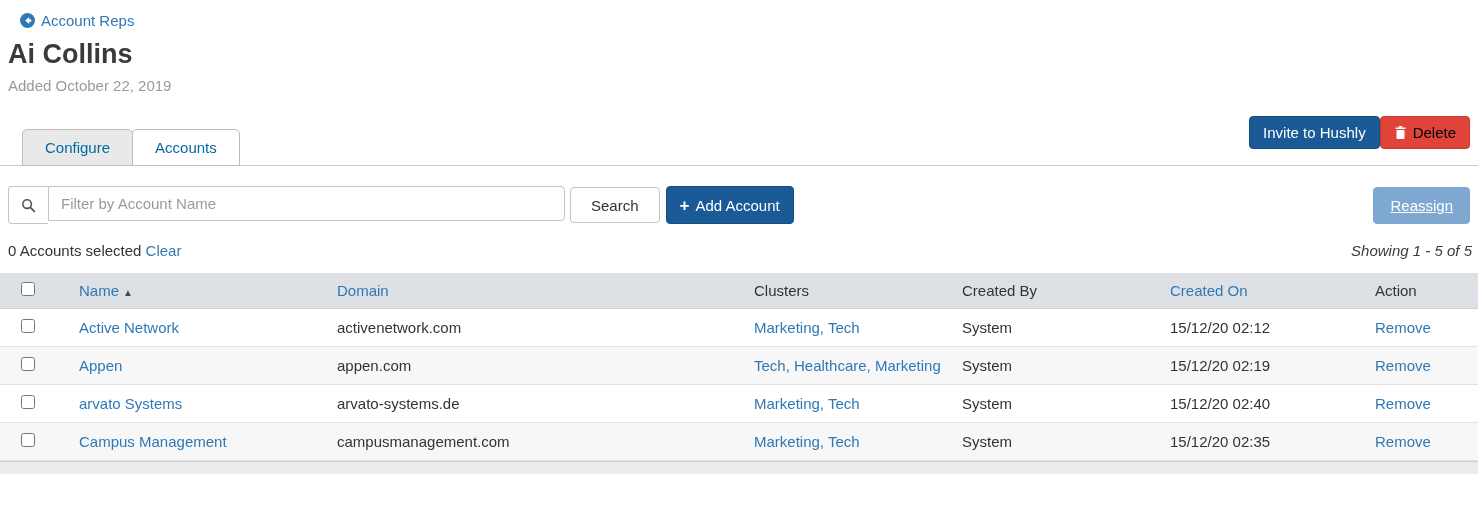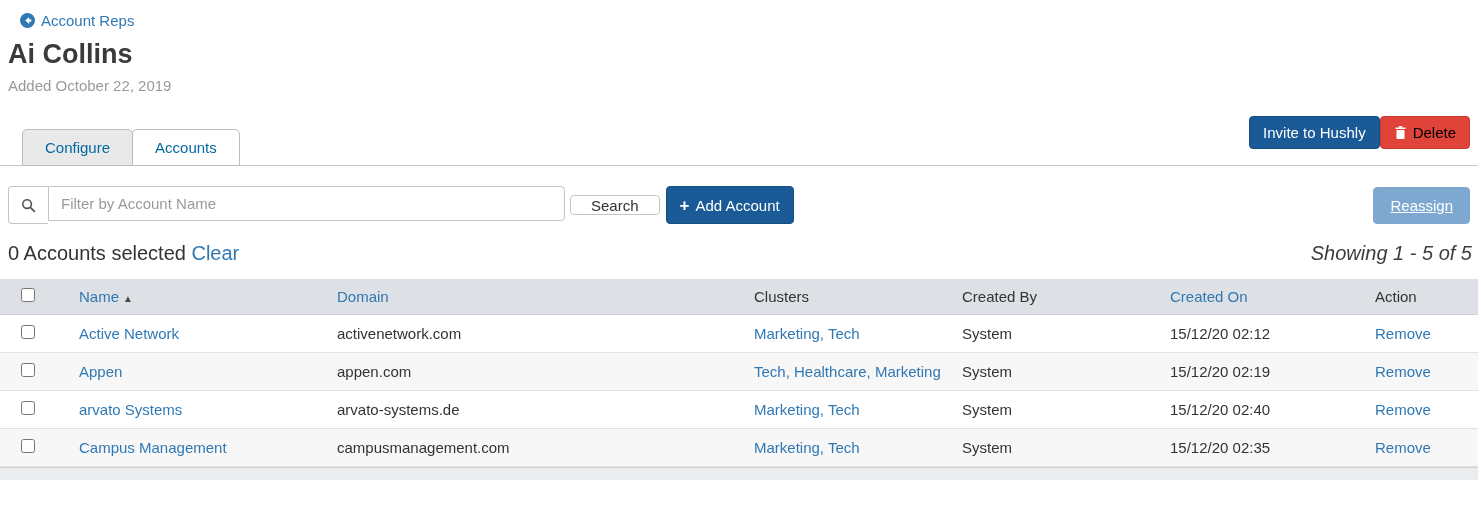--- a/index.html
+++ b/index.html
@@ -56,29 +56,29 @@
     width: 40px; border: 1px solid #c5c5c5; border-right: none;
     border-radius: 4px 0 0 4px; background: #ffffff;
     display: flex; align-items: center; justify-content: center;
   }
   .filter-input {
     width: 517px; height: 35px; border: 1px solid #c5c5c5; border-radius: 0 4px 4px 0;
     font-size: 15px; padding: 0 12px; color: #333; outline: none;
     font-family: inherit;
   }
   .filter-input::placeholder { color: #9a9a9a; }
-  .btn-search { margin-left: 5px; height: 20px; }
+  .btn-search { margin-left: 5px; height: 36px; }
   .btn-add { margin-left: 6px; height: 38px; font-weight: 400; }
   .plus-glyph { font-weight: 700; font-size: 17px; line-height: 1; }
   .spacer { flex: 1; }
 
   
   .selection-row {
     display: flex; justify-content: space-between; align-items: center;
-    margin: 18px 6px 0 8px; font-size: 20px;
+    margin: 18px 6px 0 8px; font-size: 15px;
   }
   .showing { font-style: italic; color: #3d3d3d; }
 
   
   table { width: 100%; border-collapse: collapse; margin-top: 14px; table-layout: fixed; }
   thead th {
     background: #dde1e5; text-align: left; font-weight: 400; font-size: 15px;
     padding: 9px 8px; color: #333; border-bottom: 1px solid #cfd3d7;
   }
   tbody td {

